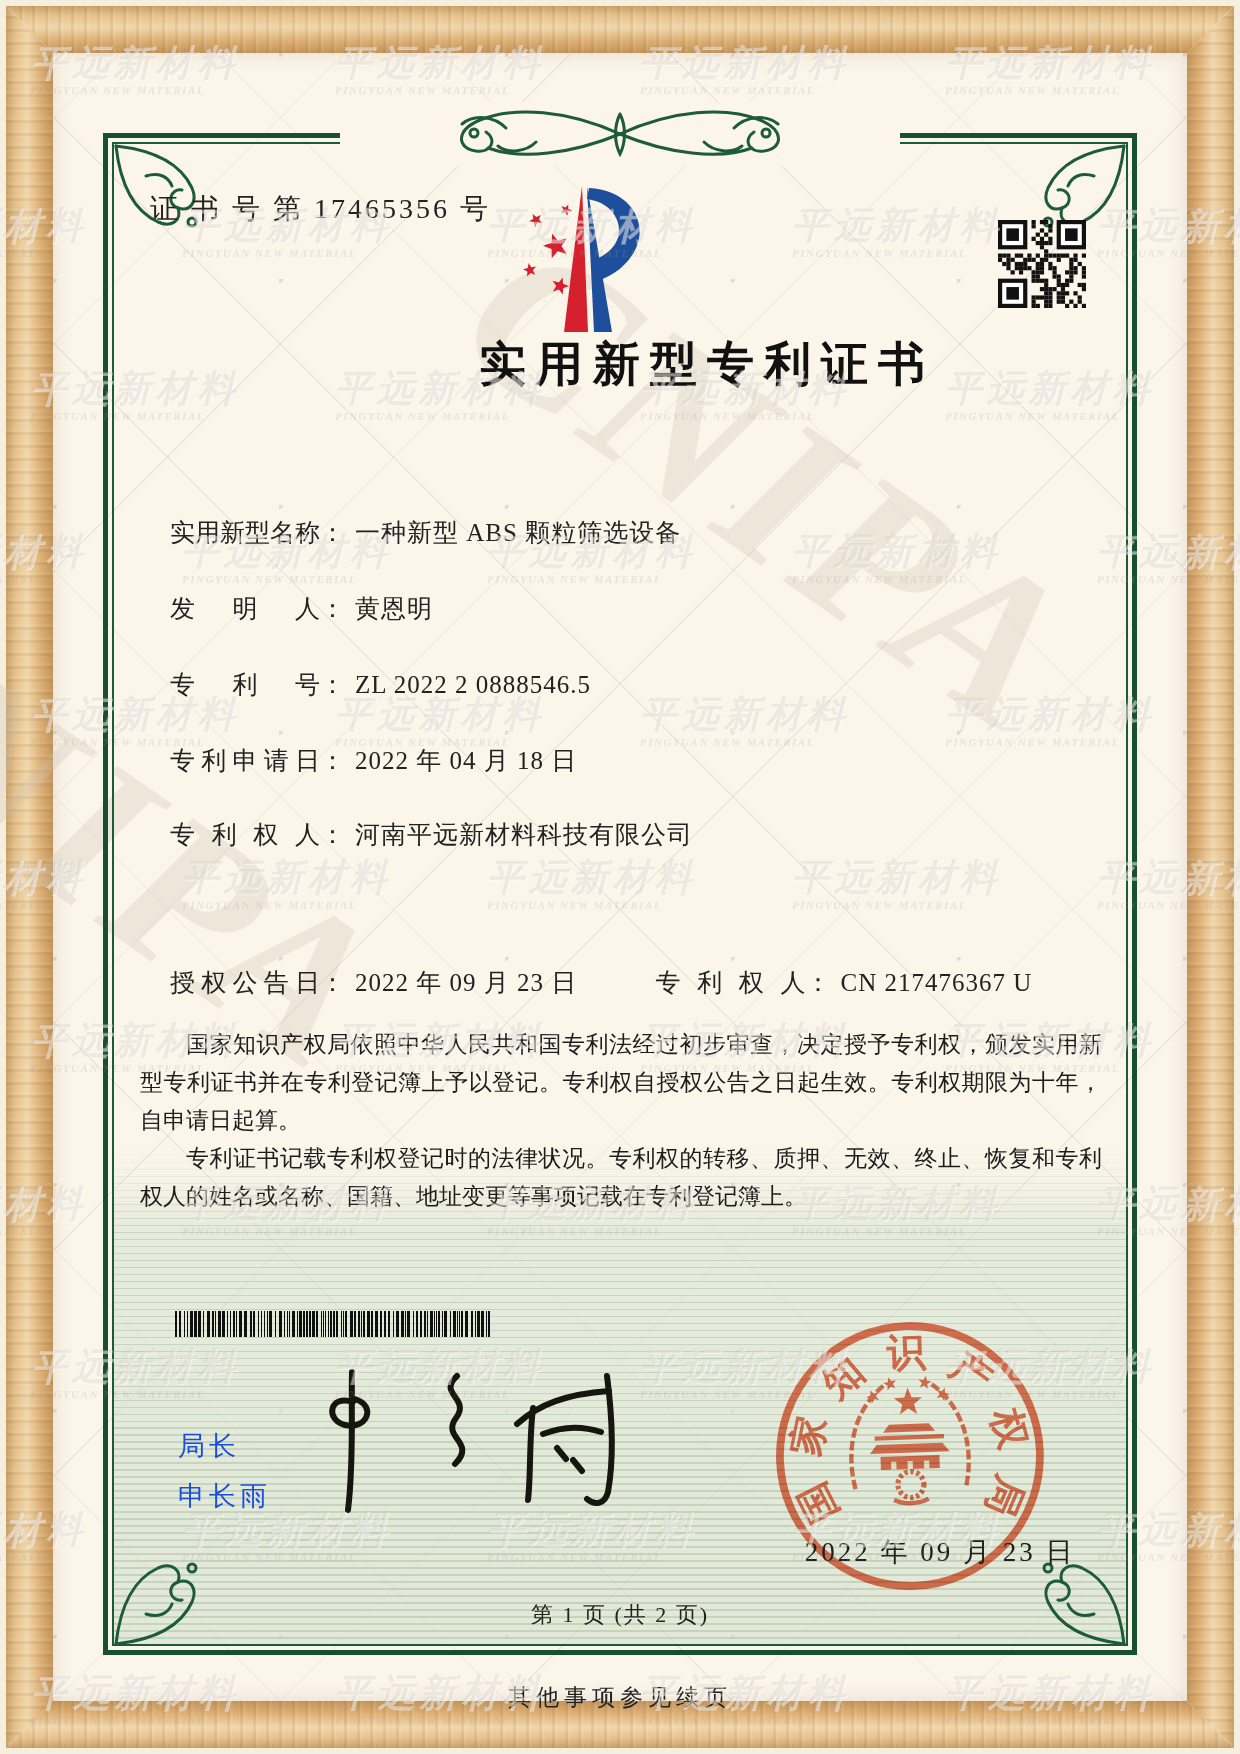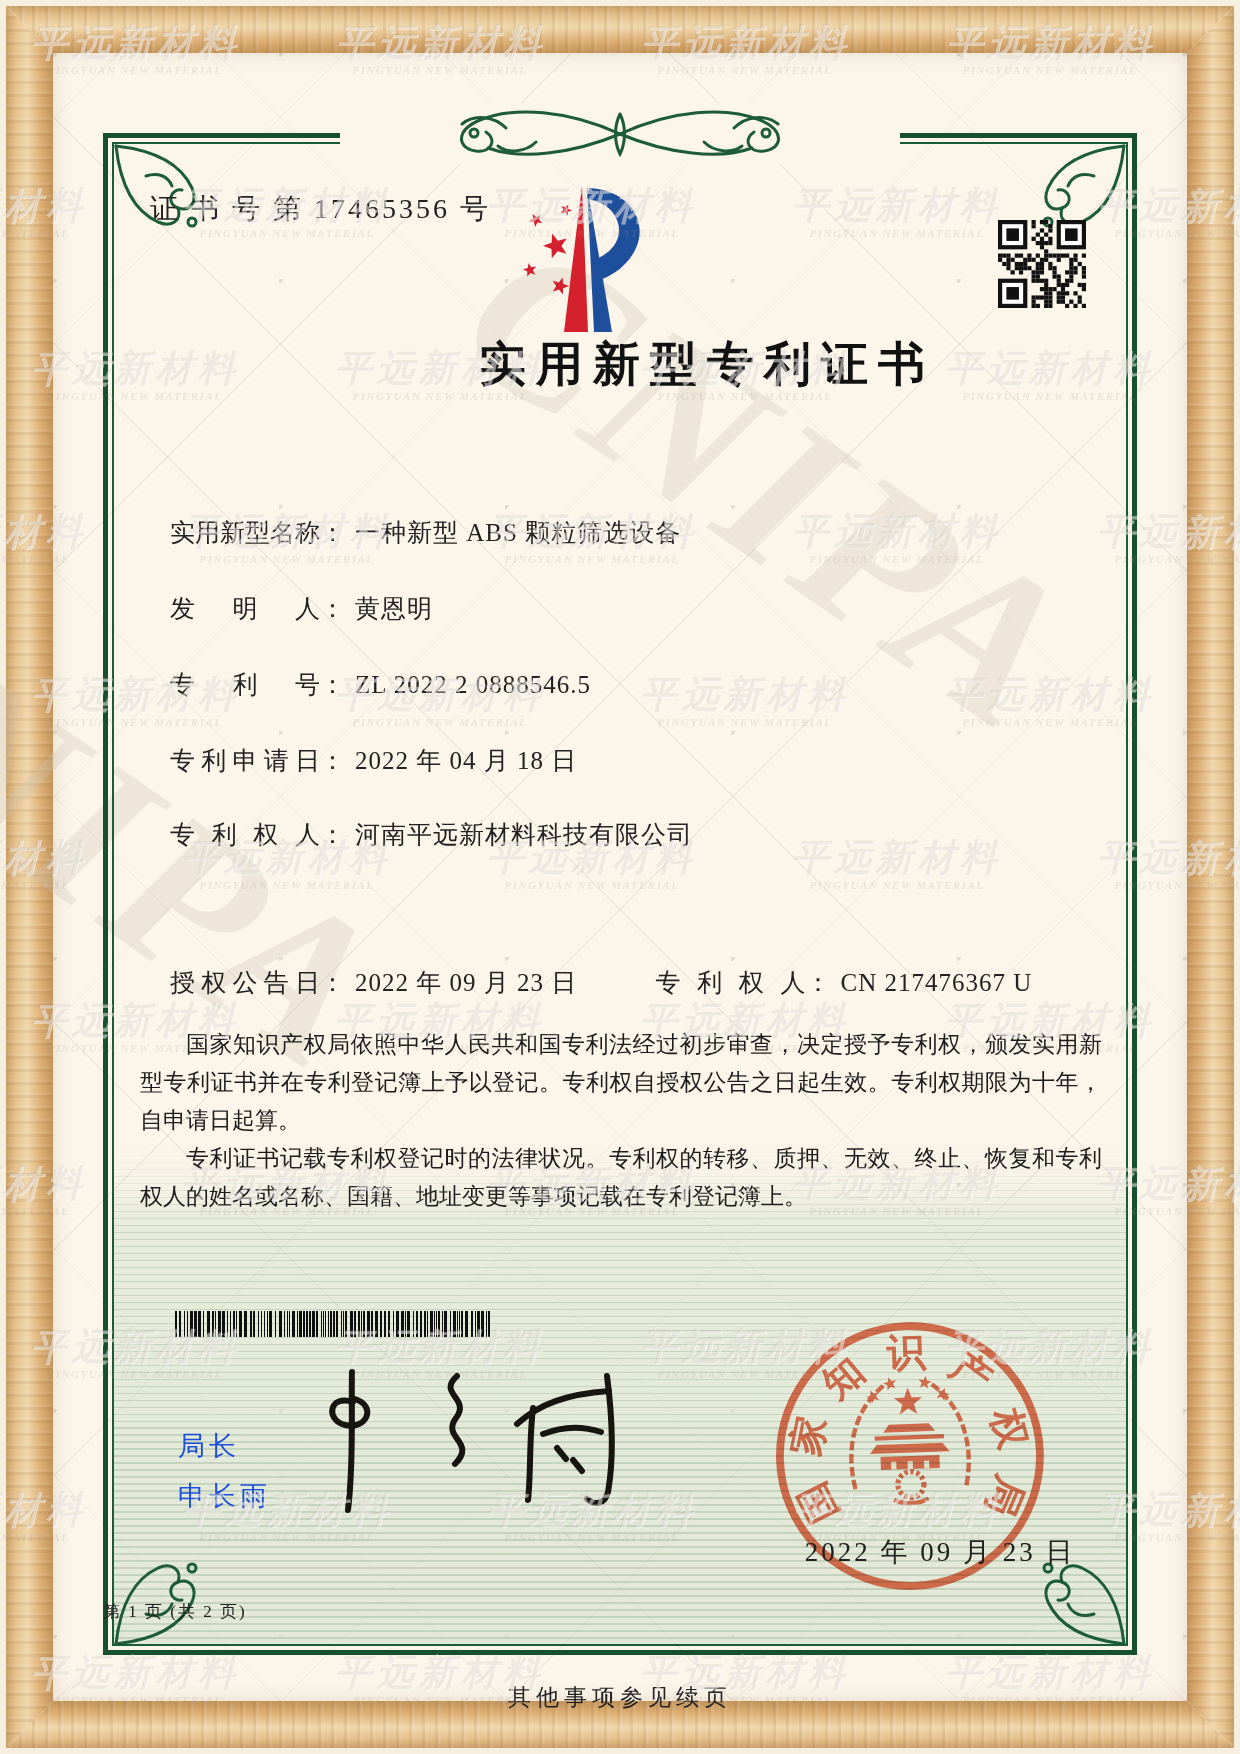--- a/index.html
+++ b/index.html
@@ -60,37 +60,37 @@
   .txt{position:absolute;z-index:10;color:#222;}
   .cert-no{left:150px;top:190px;font-size:28px;letter-spacing:3px;}
   .title{left:103px;top:333px;width:1208px;text-align:center;font-size:47px;font-weight:bold;letter-spacing:10px;color:#111;}
   .field{left:170px;font-size:25px;white-space:nowrap;}
   .flabel{display:inline-block;width:150px;text-align:justify;text-align-last:justify;vertical-align:top;}
   .fcolon{display:inline-block;margin-right:10px;}
   .fvalue{letter-spacing:1px;}
   .fvalue.wrap{display:inline-block;white-space:normal;width:700px;line-height:42px;vertical-align:top;letter-spacing:1px;}
   .body-para{left:140px;width:962px;font-size:23px;line-height:38px;text-align:justify;text-indent:2em;color:#1c1c1c;}
   .sig-label{left:178px;font-size:27px;letter-spacing:4px;color:#1d4ed8;}
-  .page-num{left:103px;top:1600px;width:1034px;font-size:17px;letter-spacing:2px;}
+  .page-num{left:103px;top:1600px;width:1034px;text-align:center;font-size:22px;letter-spacing:2px;}
   .note{left:103px;top:1682px;width:1034px;text-align:center;font-size:23px;letter-spacing:5px;}
 
   .logo{position:absolute;left:520px;top:180px;z-index:10;}
   .qr{position:absolute;left:998px;top:220px;z-index:10;}
   .barcode{position:absolute;left:175px;top:1311px;z-index:10;}
   .signature{position:absolute;left:305px;top:1362px;z-index:12;}
   .signature path{stroke:#17150f;stroke-width:6;fill:none;stroke-linecap:round;stroke-linejoin:round;}
 
   
   .seal{position:absolute;left:754px;top:1300px;z-index:14;opacity:.92;mix-blend-mode:multiply;transform:rotate(-2deg);}
   .seal-ch{font-size:45px;font-weight:bold;fill:#e5694a;text-anchor:middle;font-family:"Liberation Serif","DejaVu Serif",serif;}
   .seal-date{left:770px;top:1534px;width:340px;text-align:center;font-size:27px;letter-spacing:3px;z-index:15;color:#20201e;}
 
   
   #wm-layer{position:absolute;inset:0;z-index:40;pointer-events:none;overflow:hidden;}
-  .wm{position:absolute;text-align:center;white-space:nowrap;}
+  .wm{position:absolute;text-align:left;white-space:nowrap;margin-top:20px;}
   .wm-cn{font-size:37px;font-weight:bold;letter-spacing:5px;color:rgba(168,156,140,.17);
     text-shadow:1px 1px 0 rgba(255,255,255,.5);font-style:italic;}
   .wm-en{font-size:11px;font-weight:bold;letter-spacing:1.5px;color:rgba(168,156,140,.20);margin-top:-4px;font-style:italic;}
 </style>
 </head>
 <body>
 
 <div id="page">
 
   <div class="wood wood-top"></div>

